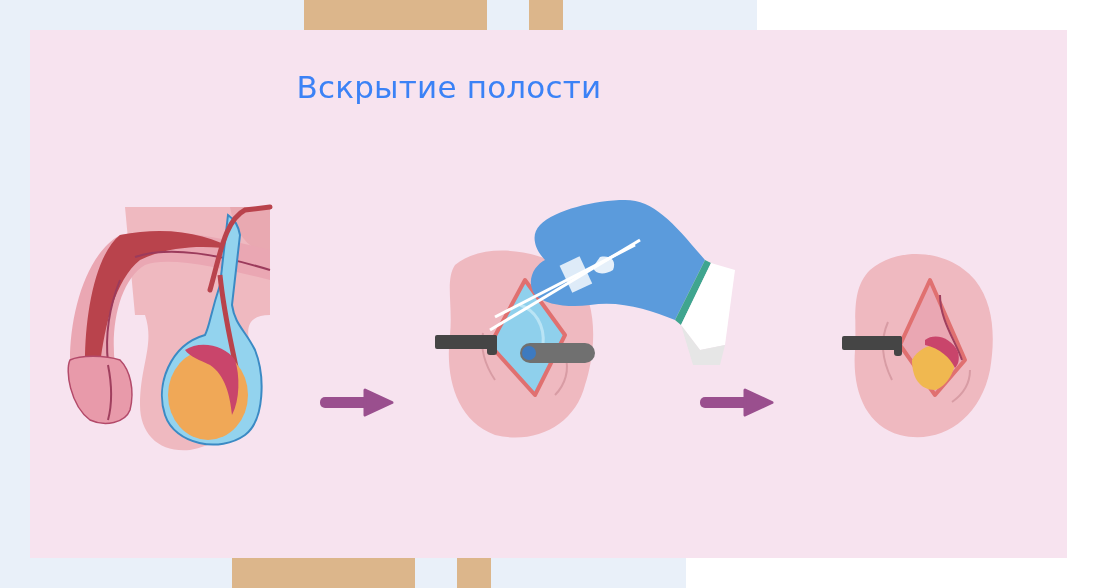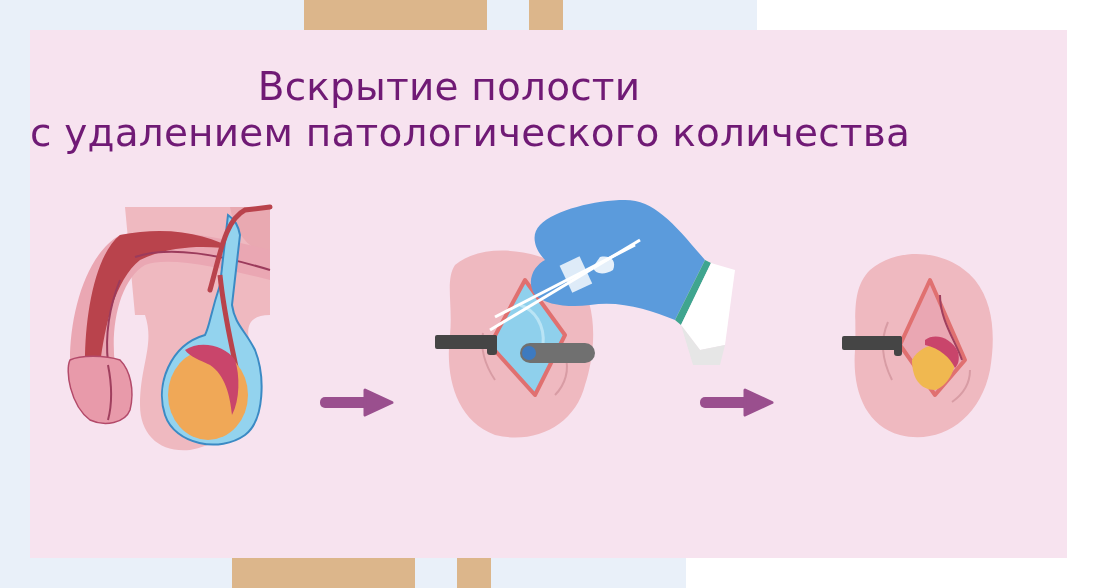--- a/index.html
+++ b/index.html
@@ -2,40 +2,39 @@
 <html><head>
 <meta charset="utf-8">
 <style>
   html, body { margin:0; padding:0; }
   body { width:1100px; height:588px; position:relative; overflow:hidden; background:#ffffff; font-family:"DejaVu Sans", sans-serif; }
   .bg-blue-top { position:absolute; left:0; top:0; width:757px; height:30px; background:#e9f0f9; }
   .bg-blue-left { position:absolute; left:0; top:0; width:30px; height:588px; background:#e9f0f9; }
   .bg-blue-bottom { position:absolute; left:0; top:558px; width:686px; height:30px; background:#e9f0f9; }
   .tan { position:absolute; background:#dcb68b; }
   .card { position:absolute; left:30px; top:30px; width:1037px; height:528px; background:#f7e3ef; }
-  .title { position:absolute; left:30px; top:64px; width:838px; text-align:center; color:#701a75; font-size:39px; line-height:46px; letter-spacing:0.2px; }
+  .title { position:absolute; left:30px; top:64px; width:838px; text-align:center; color:#3b82f6; font-size:31px; line-height:46px; letter-spacing:0.2px; }
   .title div { white-space:nowrap; }
   svg { position:absolute; overflow:visible; }
 </style>
 </head>
 <body>
 
 <div class="bg-blue-top"></div>
 <div class="bg-blue-left"></div>
 <div class="bg-blue-bottom"></div>
 <div class="tan" style="left:304px;top:0;width:183px;height:30px;"></div>
 <div class="tan" style="left:529px;top:0;width:34px;height:30px;"></div>
 <div class="tan" style="left:232px;top:558px;width:183px;height:30px;"></div>
 <div class="tan" style="left:457px;top:558px;width:34px;height:30px;"></div>
 
 <div class="card"></div>
 
 <div class="title">
   <div>Вскрытие полости</div>
-  <div>с удалением патологического количества</div>
 </div>
 
 <svg style="left:60px;top:195px;" width="230" height="270" viewBox="0 0 230 270">
 
   <path d="M65 12 L210 12 L210 120 C190 120 185 130 190 150 C200 190 185 245 130 255 C100 258 80 240 80 210 C80 170 95 150 85 120 L75 120 Z" fill="#efb9c0"></path>
   <path d="M170 12 L210 12 L210 60 C190 55 175 40 170 12 Z" fill="#e9a9b1"></path>
 
   <path d="M60 40 C110 30 170 45 210 55 L210 85 C170 75 110 60 85 70 C60 85 50 130 55 170 C45 170 20 170 10 165 C10 120 25 60 60 40 Z" fill="#eaa7b3"></path>
   <path d="M60 40 C110 30 150 40 175 55 C150 50 110 50 80 65 C55 85 45 130 40 170 L25 167 C25 120 35 60 60 40 Z" fill="#b9434c"></path>
   <path d="M75 62 C110 50 160 60 210 75" stroke="#9b3b5c" stroke-width="2" fill="none"></path>

